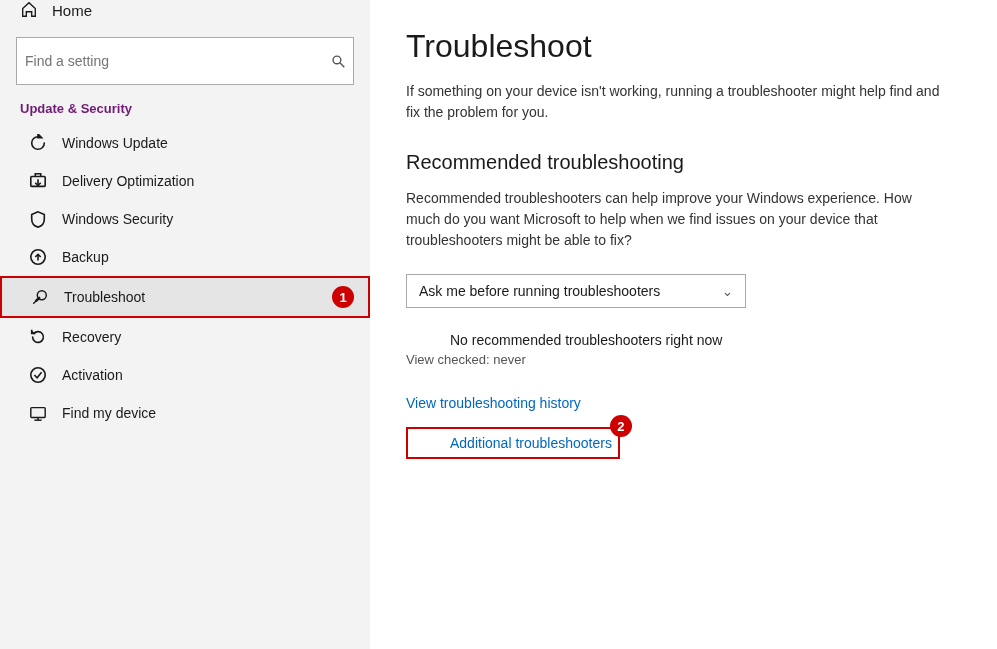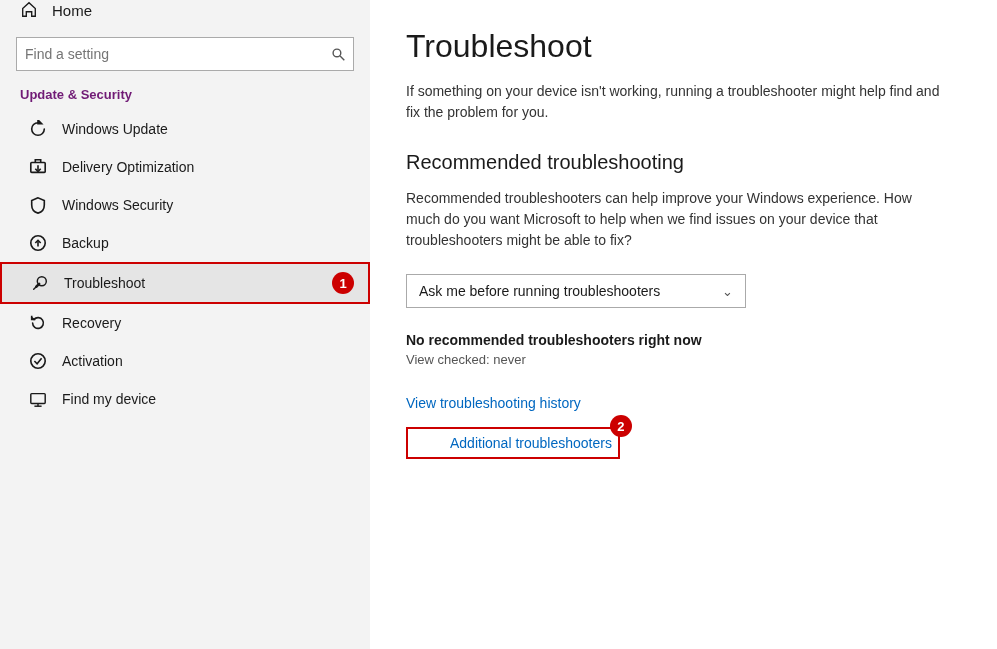--- a/index.html
+++ b/index.html
@@ -35,21 +35,21 @@
 
     .sidebar-search-wrap {
       padding: 6px 16px 10px 16px;
     }
     .sidebar-search {
       display: flex;
       align-items: center;
       border: 1px solid #aaa;
       background: #fff;
       width: 100%;
-      height: 34px;
+      height: 48px;
       padding: 0 8px;
     }
     .sidebar-search input {
       border: none;
       outline: none;
       flex: 1;
       font-size: 14px;
       background: transparent;
       color: #333;
     }
@@ -172,23 +172,24 @@
       cursor: pointer;
     }
 
     .chevron {
       font-size: 13px;
       color: #555;
     }
 
     .no-troubleshooters {
       font-size: 14px;
-      font-weight: 700;
+      font-weight: 400;
       color: #1a1a1a;
       margin-bottom: 4px;
+      margin-left: 44px;
     }
 
     .last-checked {
       font-size: 13px;
       color: #555;
       margin-bottom: 28px;
     }
 
     .link {
       font-size: 14px;

